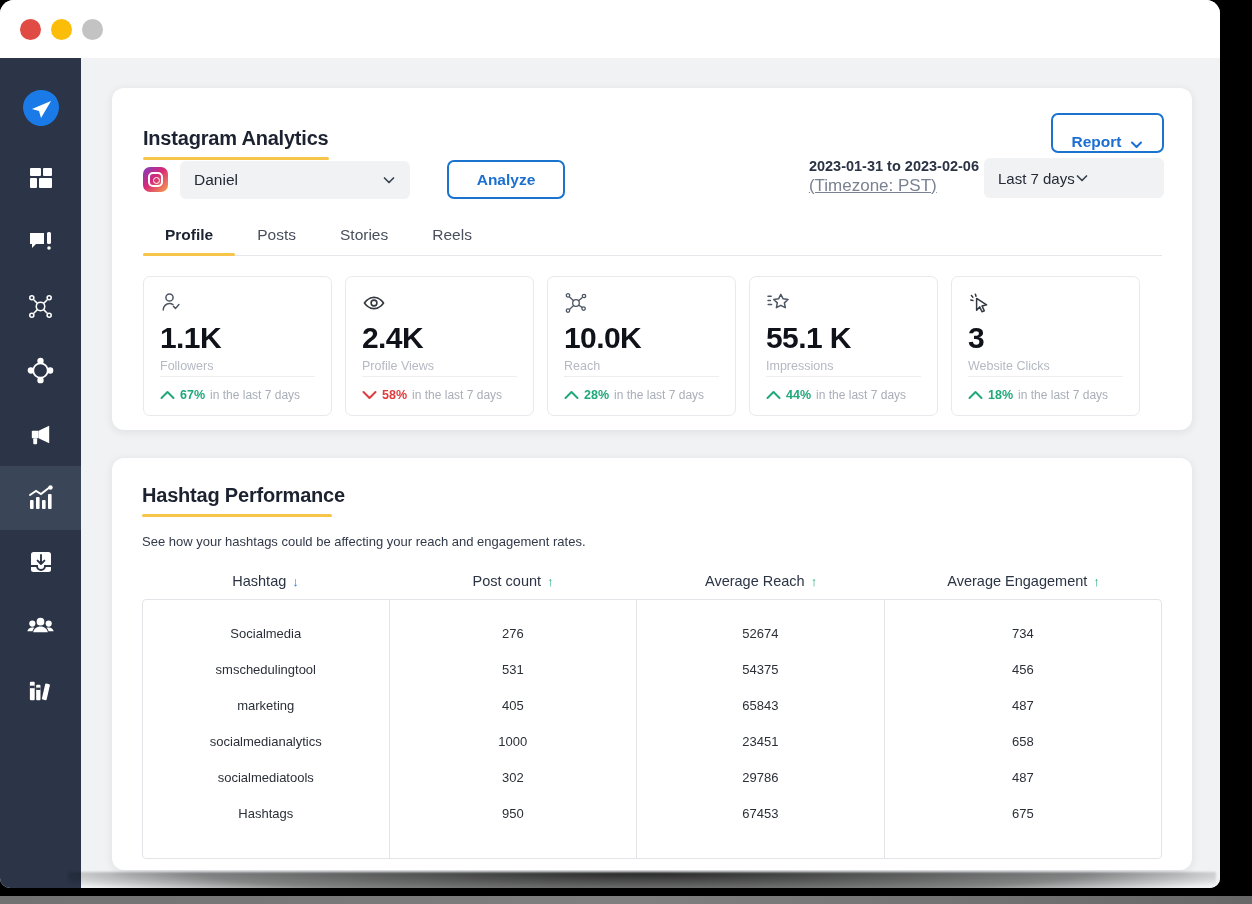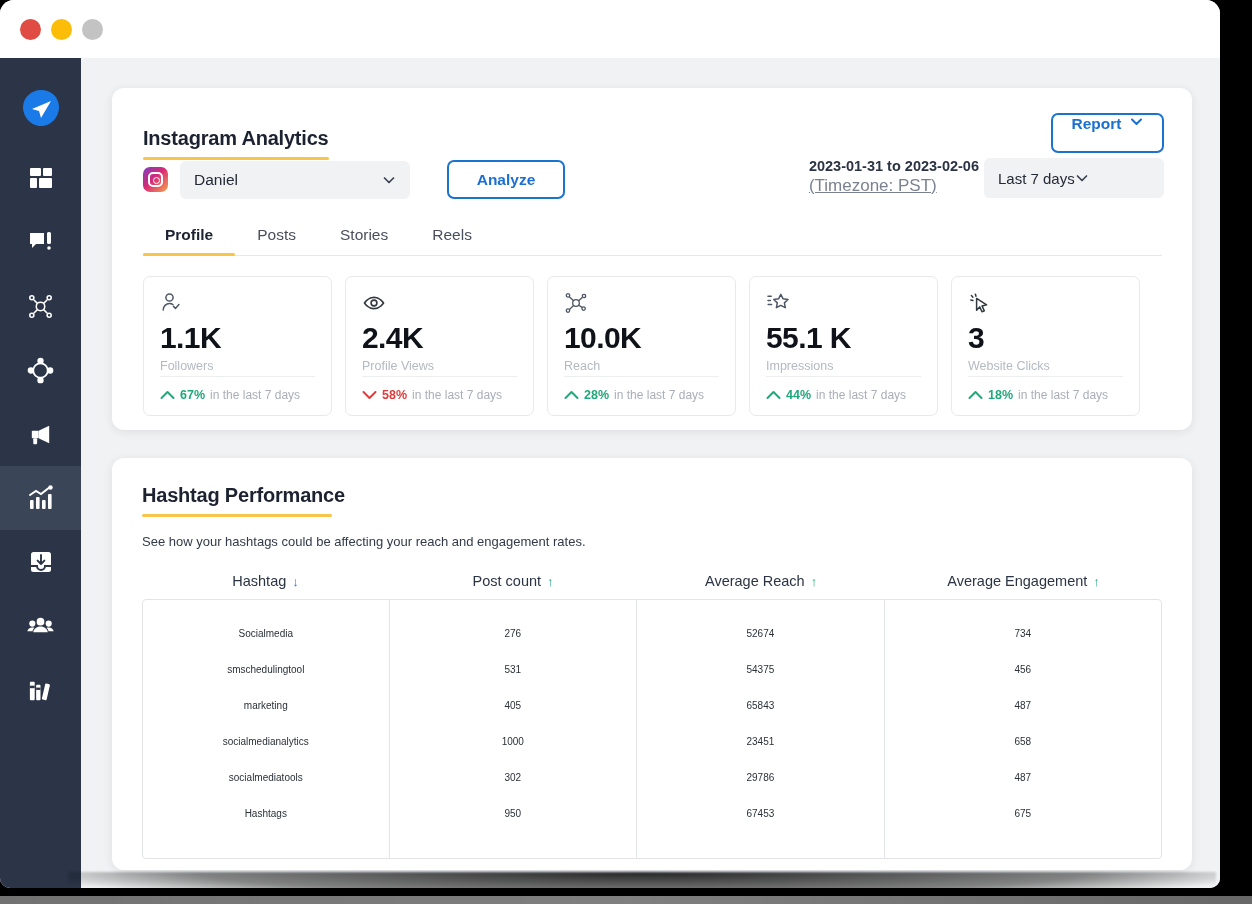--- a/index.html
+++ b/index.html
@@ -73,21 +73,21 @@
   .title-underline {
     height: 3px; background: #f7c54a; border-radius: 2px; margin-top: 7px;
   }
 
   .report-btn {
     position: absolute; right: 28px; top: 25px;
     width: 113px; height: 40px;
     border: 2px solid #1a73cf; border-radius: 7px;
     background: #fff; color: #1a6fd0;
     font-size: 15.5px; font-weight: bold;
-    display: flex; align-items: flex-start; justify-content: center; gap: 9px;
+    display: flex; align-items: flex-end; justify-content: center; gap: 9px;
     cursor: pointer;
   }
 
   .acct-row { position: absolute; left: 31px; top: 72px; display: flex; align-items: center; gap: 12px; }
   .ig-icon {
     width: 25px; height: 25px; border-radius: 7px;
     background: linear-gradient(135deg,#7d3fc1 0%, #d62976 45%, #f8a44c 100%);
     display: flex; align-items: center; justify-content: center;
   }
   .ig-icon .sq { width: 15px; height: 15px; border: 2px solid #fff; border-radius: 5px; position: relative; }
@@ -174,21 +174,21 @@
   .sort-desc { color: #2e7ed6; font-size: 13px; }
 
   .hash-table {
     border: 1px solid #e2e4e7; border-radius: 4px;
     display: flex; height: 260px; overflow: hidden; background: #fff;
   }
   .tcol { border-right: 1px solid #e2e4e7; padding-top: 16px; }
   .tcol:last-child { border-right: none; }
   .tcell {
     height: 36px; line-height: 36px; text-align: center;
-    font-size: 10px; color: #2b3038;
+    font-size: 13px; color: #2b3038;
   }
 
   
   .bottom-shadow {
     position:absolute; left: 68px; top: 872px; width: 1148px; height: 28px;
     background: radial-gradient(ellipse at 50% 0%, rgba(0,0,0,0.85) 0%, rgba(0,0,0,0.45) 55%, rgba(0,0,0,0) 78%);
     filter: blur(1px);
   }
   .bottom-bar {
     position:absolute; left:0; top: 896px; width: 1252px; height: 8px;

